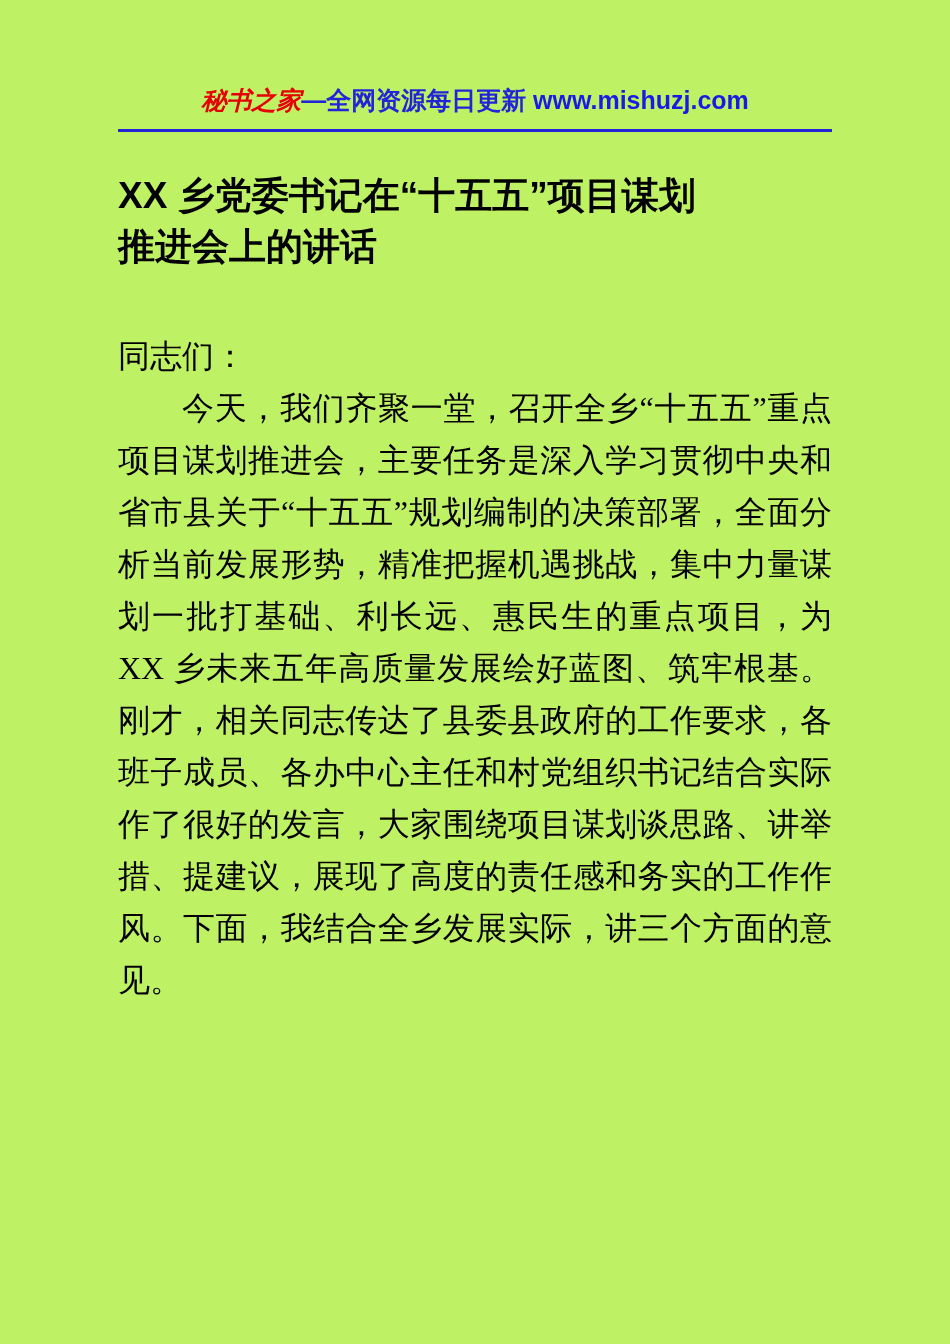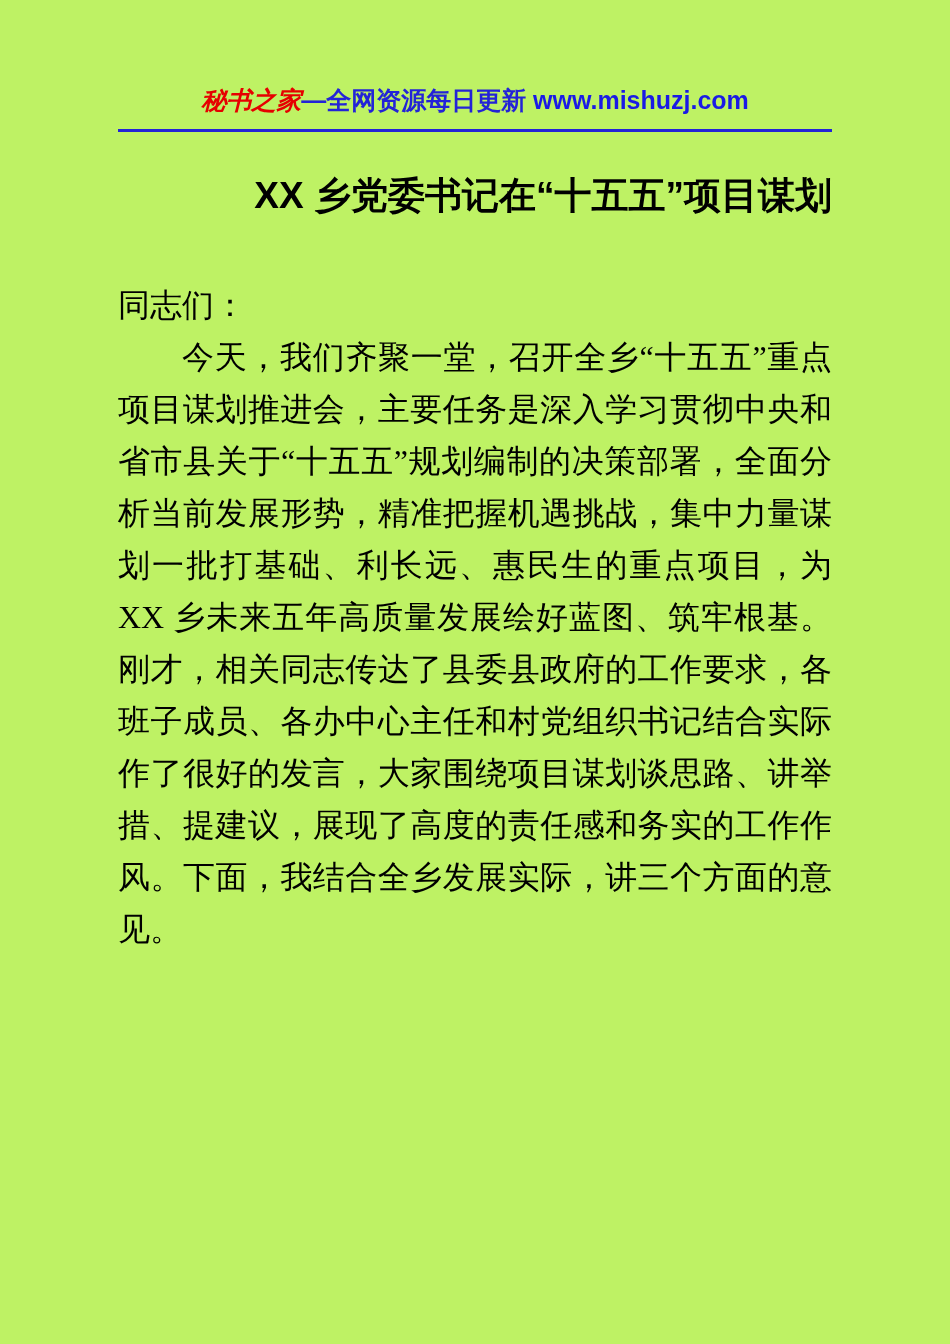--- a/index.html
+++ b/index.html
@@ -32,21 +32,21 @@
     color: #2323d7;
     font-weight: bold;
   }
   .site-url {
     color: #1a1ae6;
     font-weight: bold;
     text-decoration: none;
   }
   .doc-title {
     margin-top: 38px;
-    text-align: right;
+    text-align: left;
     font-size: 37px;
     font-weight: bold;
     color: #000000;
     line-height: 1.38;
     font-family: "Liberation Sans", "DejaVu Sans", sans-serif;
   }
   .doc-body {
     margin-top: 58px;
     font-size: 32px;
     line-height: 52px;
@@ -61,20 +61,21 @@
 <body>
 
 <div class="page">
 
   <div class="doc-header">
     <span class="brand">秘书之家</span><span class="tagline">—全网资源每日更新 </span><a class="site-url" href="#">www.mishuzj.com</a>
   </div>
 
   <h1 class="doc-title">
     <span>XX 乡党委书记在“十五五”项目谋划</span><br>
+    <span>推进会上的讲话</span>
   </h1>
 
   <div class="doc-body">
     <p>同志们：</p>
     <p class="indent">今天，我们齐聚一堂，召开全乡“十五五”重点项目谋划推进会，主要任务是深入学习贯彻中央和省市县关于“十五五”规划编制的决策部署，全面分析当前发展形势，精准把握机遇挑战，集中力量谋划一批打基础、利长远、惠民生的重点项目，为 XX 乡未来五年高质量发展绘好蓝图、筑牢根基。刚才，相关同志传达了县委县政府的工作要求，各班子成员、各办中心主任和村党组织书记结合实际作了很好的发言，大家围绕项目谋划谈思路、讲举措、提建议，展现了高度的责任感和务实的工作作风。下面，我结合全乡发展实际，讲三个方面的意见。</p>
   </div>
 
 </div>
 
 </body></html>

